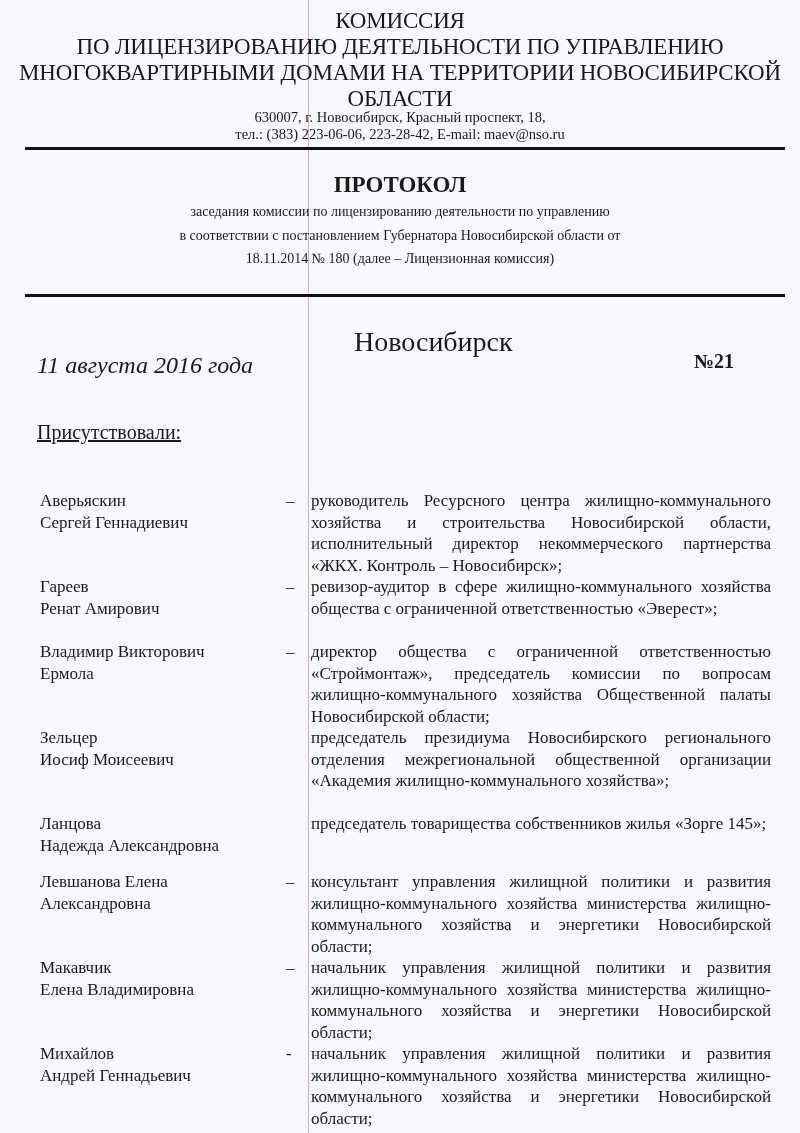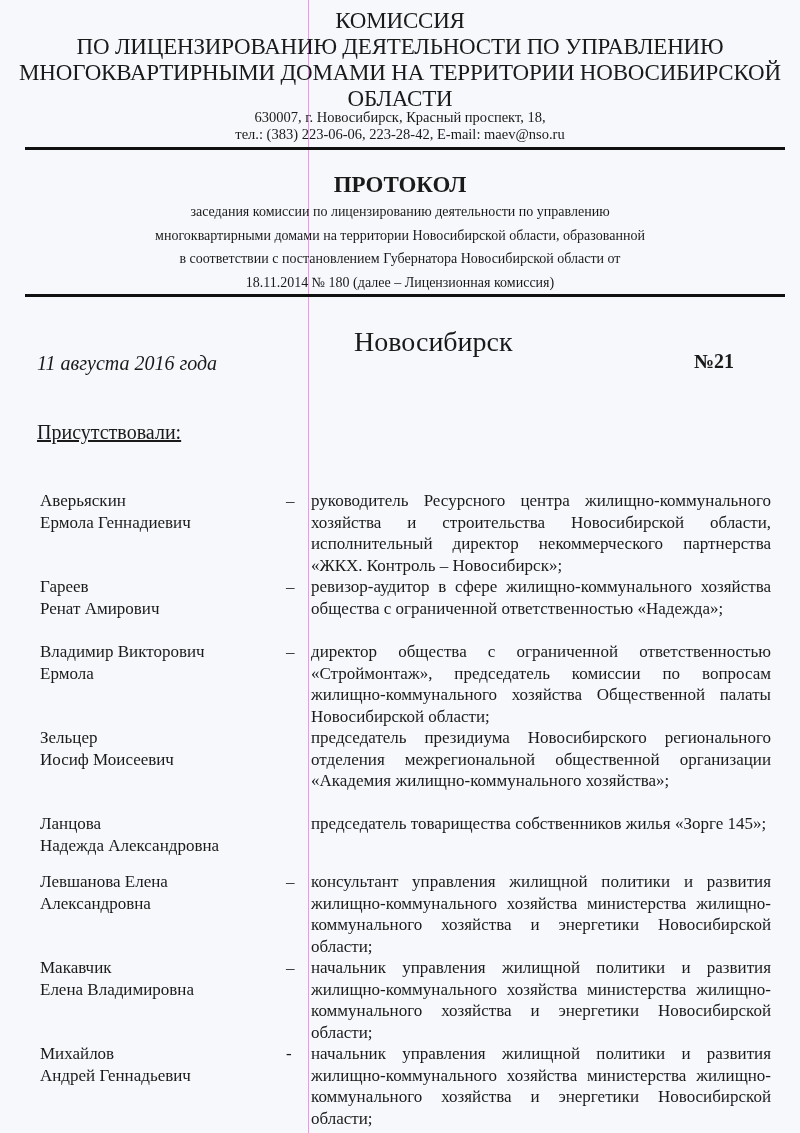--- a/index.html
+++ b/index.html
@@ -28,21 +28,21 @@
   .rule2 { top: 294px; }
   .protocol-title {
     position: absolute; left: 0; right: 0; top: 172px;
     font-size: 23px; font-weight: bold; text-align: center;
   }
   .protocol-sub {
     position: absolute; left: 0; right: 0; top: 200px;
     font-size: 14px; line-height: 23.5px; text-align: center;
   }
   .city { position: absolute; left: 354px; top: 326px; font-size: 28px; }
-  .date { position: absolute; left: 37px; top: 352px; font-size: 20px; font-style: italic; }
+  .date { position: absolute; left: 37px; top: 352px; font-size: 24px; font-style: italic; }
   .num { position: absolute; left: 694px; top: 350px; font-size: 20px; font-weight: bold; }
   .present {
     position: absolute; left: 37px; top: 421px; font-size: 20px;
     text-decoration: underline;
   }
   .member { position: absolute; left: 0; width: 800px; font-size: 17px; line-height: 21.5px; }
   .member .name { position: absolute; left: 40px; width: 230px; }
   .member .dash { position: absolute; left: 286px; }
   .member .desc {
     position: absolute; left: 311px; width: 460px; text-align: justify;
@@ -62,48 +62,47 @@
   </div>
   <div class="hdr-addr">
     <div>630007, г. Новосибирск, Красный проспект, 18,</div>
     <div>тел.: (383) 223-06-06, 223-28-42, E-mail: maev@nso.ru</div>
   </div>
   <div class="rule rule1"></div>
 
   <div class="protocol-title">ПРОТОКОЛ</div>
   <div class="protocol-sub">
     <div>заседания комиссии по лицензированию деятельности по управлению</div>
-    <div>многоквартирными домами на территории Новосибирской области, образованной</div>
     <div>в соответствии с постановлением Губернатора Новосибирской области от</div>
     <div>18.11.2014 № 180 (далее – Лицензионная комиссия)</div>
   </div>
   <div class="rule rule2"></div>
 
   <div class="city">Новосибирск</div>
   <div class="date">11 августа 2016 года</div>
   <div class="num">№21</div>
 
   <div class="present">Присутствовали:</div>
 
   <div class="member" style="top:490px">
     <div class="name">
       <div>Аверьяскин</div>
-      <div>Ермола Геннадиевич</div>
+      <div>Сергей Геннадиевич</div>
     </div>
     <div class="dash">–</div>
     <div class="desc">руководитель Ресурсного центра жилищно-коммунального хозяйства и строительства Новосибирской области, исполнительный директор некоммерческого партнерства «ЖКХ. Контроль – Новосибирск»;</div>
   </div>
 
   <div class="member" style="top:576px">
     <div class="name">
       <div>Гареев</div>
       <div>Ренат Амирович</div>
     </div>
     <div class="dash">–</div>
-    <div class="desc">ревизор-аудитор в сфере жилищно-коммунального хозяйства общества с ограниченной ответственностью «Надежда»;</div>
+    <div class="desc">ревизор-аудитор в сфере жилищно-коммунального хозяйства общества с ограниченной ответственностью «Эверест»;</div>
   </div>
 
   <div class="member" style="top:641px">
     <div class="name">
       <div>Владимир Викторович</div>
       <div>Ермола</div>
     </div>
     <div class="dash">–</div>
     <div class="desc">директор общества с ограниченной ответственностью «Строймонтаж», председатель комиссии по вопросам жилищно-коммунального хозяйства Общественной палаты Новосибирской области;</div>
   </div>

